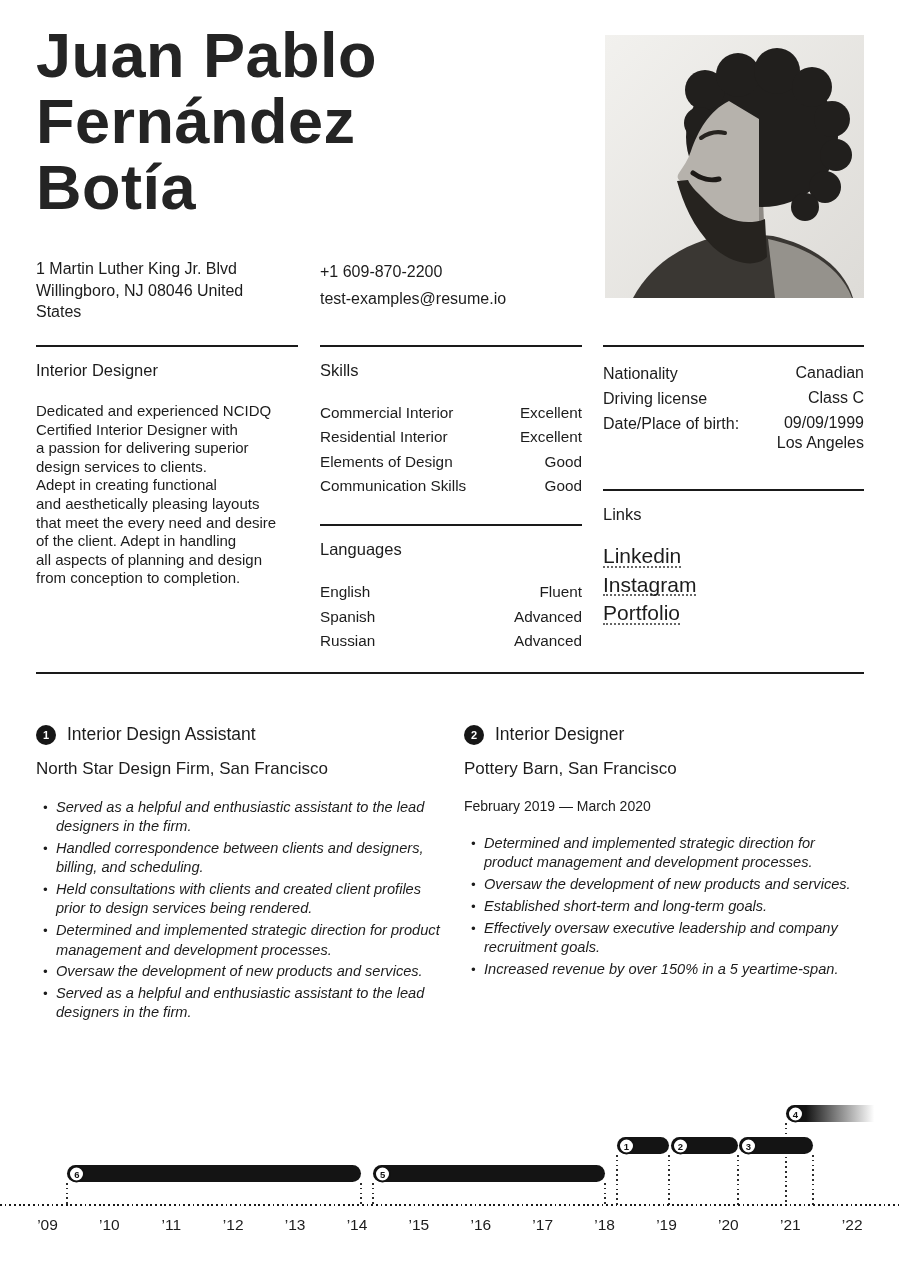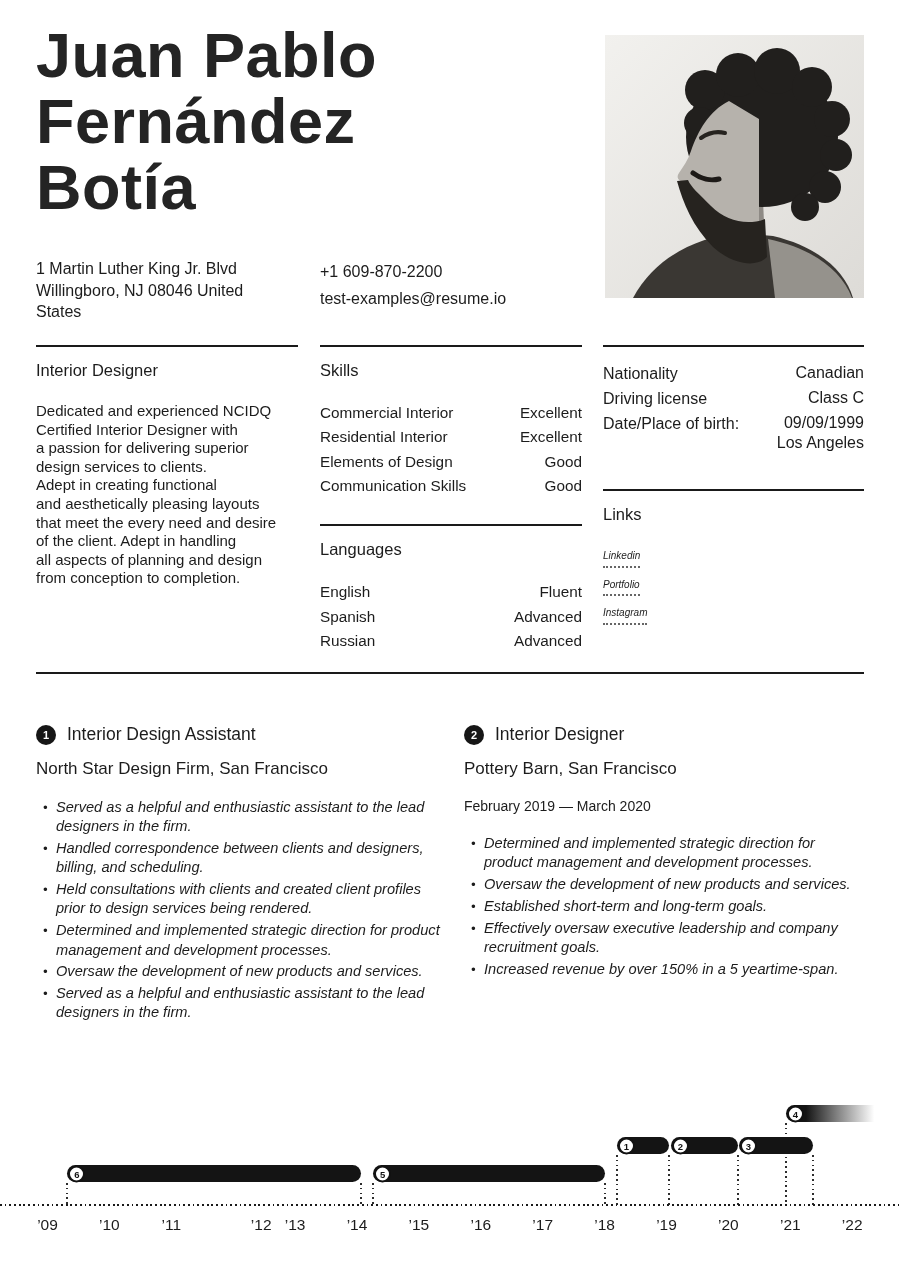--- a/index.html
+++ b/index.html
@@ -26,21 +26,21 @@
   .divider-sub{height:2px;background:#1a1a1a;margin-top:31px;}
   h2.sec{margin:13px 0 0 0;font-size:16.5px;line-height:20px;font-weight:400;}
   .profile-text{margin-top:22px;font-size:15px;line-height:18.6px;}
   .kv-rows{margin-top:25px;}
   .kv-row{display:flex;justify-content:space-between;align-items:flex-start;margin-bottom:8.8px;font-size:15.3px;line-height:15.5px;}
   .kv-rows3{margin-top:16px;}
   .kv-row3{display:flex;justify-content:space-between;align-items:flex-start;margin-bottom:3px;font-size:16px;line-height:22px;}
   .kv-row3 .v{text-align:right;line-height:20px;}
   .kv-row3 .k{max-width:150px;}
   .link-items{margin-top:24px;}
-  .link-item{margin-bottom:9px;font-size:10px;line-height:15.5px;font-style:italic;}
+  .link-item{margin-bottom:9px;font-size:21px;line-height:15.5px;}
   .link-item span{display:inline-block;border-bottom:2px dotted #666;padding-bottom:2px;}
   
   .employment{position:absolute;left:36px;top:672px;width:828px;}
   .employment h2.sec{margin-top:12px;}
   .jobs{position:relative;}
   .job{position:absolute;top:50px;}
   .job0{left:0;width:414px;}
   .job1{left:428px;width:400px;}
   .job-title-row{display:flex;align-items:center;gap:11px;}
   .job-badge{
@@ -204,22 +204,22 @@
         <div class="kv-row3">
           <span class="k preline">Date/Place of birth:</span>
           <span class="v preline">09/09/1999
 Los Angeles</span>
         </div>
       </div>
     <div class="divider-sub" style="margin-top:36px"></div>
     <h2 class="sec">Links</h2>
     <div class="link-items" id="link-items">
         <div class="link-item"><span>Linkedin</span></div>
+        <div class="link-item"><span>Instagram</span></div>
         <div class="link-item"><span>Portfolio</span></div>
-        <div class="link-item"><span>Instagram</span></div>
       </div>
   </section>
 
   <section class="employment">
     <div class="divider"></div>
     <div class="jobs" id="jobs">
         <div class="job job0">
           <div class="job-title-row">
             <span class="job-badge">1</span>
             <h3 class="job-title">Interior Design Assistant</h3>
@@ -277,21 +277,21 @@
       <div class="tl-bar" style="left: 373.094px; width: 231.506px; top: 70px;">
         <span class="tl-badge">5</span>
       </div>
       <div class="tl-bar" style="left: 67.308px; width: 294.025px; top: 70px;">
         <span class="tl-badge">6</span>
       </div>
       <div class="tl-axis"></div>
       <span class="tl-year" style="left: 47.5px;">’09</span>
       <span class="tl-year" style="left: 109.4px;">’10</span>
       <span class="tl-year" style="left: 171.3px;">’11</span>
-      <span class="tl-year" style="left: 233.2px; margin-left: 28px;">’12</span>
+      <span class="tl-year" style="left: 233.2px;">’12</span>
       <span class="tl-year" style="left: 295.1px;">’13</span>
       <span class="tl-year" style="left: 357px;">’14</span>
       <span class="tl-year" style="left: 418.9px;">’15</span>
       <span class="tl-year" style="left: 480.8px;">’16</span>
       <span class="tl-year" style="left: 542.7px; text-align: right;">’17</span>
       <span class="tl-year" style="left: 604.6px;">’18</span>
       <span class="tl-year" style="left: 666.5px;">’19</span>
       <span class="tl-year" style="left: 728.4px;">’20</span>
       <span class="tl-year" style="left: 790.3px;">’21</span>
       <span class="tl-year" style="left: 852.2px;">’22</span>

